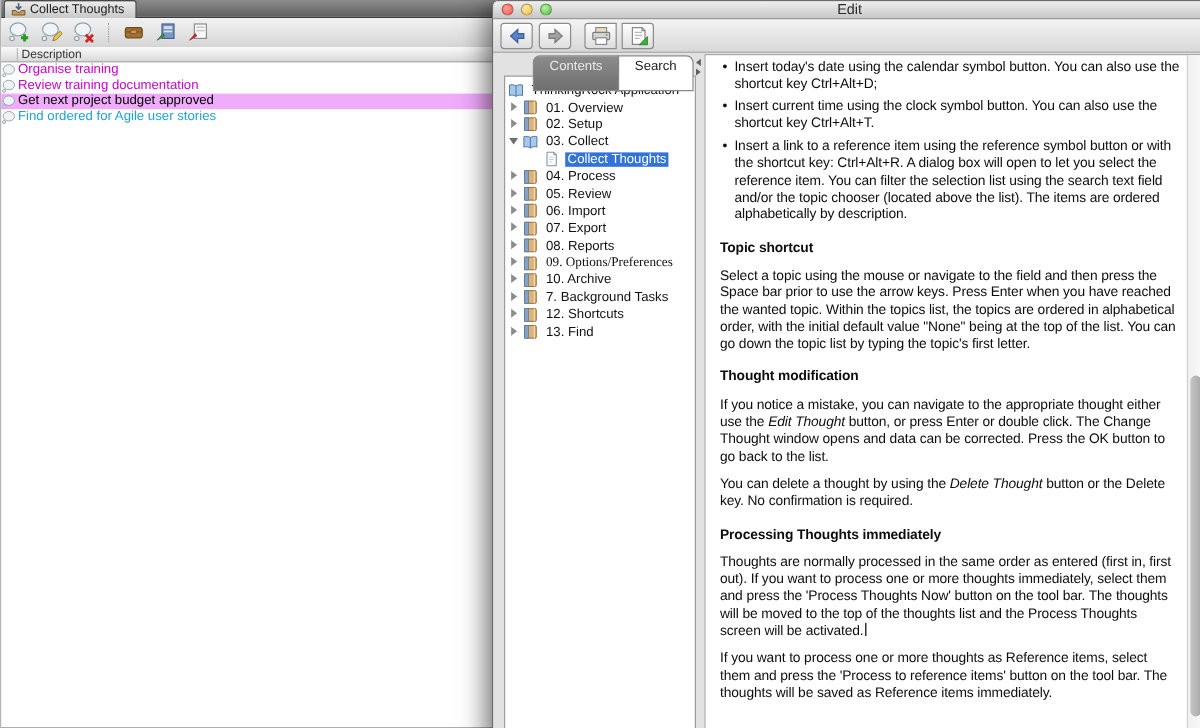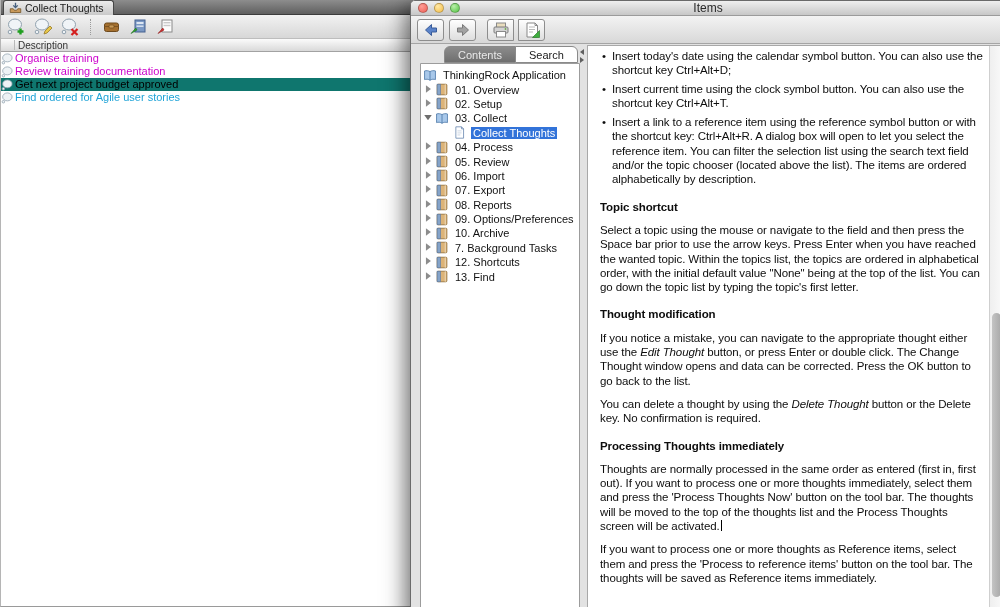--- a/index.html
+++ b/index.html
@@ -20,21 +20,21 @@
     border-bottom:1px solid #bdbdbd;display:flex;align-items:center;padding:0 5px;gap:7px;}
   .icon-btn{width:20px;height:20px;border:none;background:transparent;padding:0;
     display:flex;align-items:center;justify-content:center;cursor:pointer;}
   .tb-sep{width:1px;height:16px;border-left:1px dotted #9a9a9a;margin:0 3px;}
   .table-header{height:13px;background:linear-gradient(#fbfbfb,#d9d9d9);
     border-bottom:1px solid #a2a2a2;font-size:10px;color:#333;line-height:13px;
     padding-left:17px;position:relative;}
   .table-header .col-sep{position:absolute;left:13px;top:1px;bottom:1px;width:1px;background:#b9b9b9;}
   .thought-row{height:13px;display:flex;align-items:center;font-size:11px;line-height:13px;
     white-space:nowrap;cursor:default;text-align:right;}
-  .thought-row.selected{background:#0f766e;}
+  .thought-row.selected{background:#f0abfc;}
   .thought-row .icon{width:13px;height:12px;flex:0 0 13px;display:inline-flex;}
   .row-text{padding-left:1px;}
 
   
   .help-window{position:absolute;left:410px;top:0;width:596px;height:620px;
     background:#e2e2e2;border:1px solid #6a6a6a;border-radius:5px 5px 0 0;overflow:hidden;
     box-shadow:-5px 4px 18px rgba(0,0,0,.35), 0 12px 30px rgba(0,0,0,.35);}
   .title-bar{height:15px;background:linear-gradient(#efefef,#c7c7c7);
     border-bottom:1px solid #9b9b9b;position:relative;text-align:center;
     font-size:12px;line-height:15px;color:#2a2a2a;}
@@ -45,21 +45,21 @@
   .light.green{background:radial-gradient(circle at 35% 30%,#b9f0a8,#53c243);}
   .help-toolbar{height:28px;background:linear-gradient(#f3f3f3,#d8d8d8);
     border-bottom:1px solid #a5a5a5;display:flex;align-items:center;padding:0 6px;gap:5px;}
   .tb-btn{width:27px;height:22px;border:1px solid #8d8d8d;border-radius:3px;
     background:linear-gradient(#fefefe,#dedede);display:flex;align-items:center;
     justify-content:center;padding:0;cursor:pointer;}
   .tb-btn.grouped{margin-left:-1px;border-radius:0 3px 3px 0;}
   .tb-btn.group-left{border-radius:3px 0 0 3px;margin-left:6px;}
   .help-body{position:absolute;top:44px;left:0;right:0;bottom:0;background:#e2e2e2;}
   .nav-tabs{position:absolute;left:33px;top:1px;display:flex;z-index:3;}
-  .nav-tab{height:17px;padding:0 13px;font-size:11px;line-height:16px;
+  .nav-tab{height:30px;padding:0 13px;font-size:11px;line-height:16px;
     border:1px solid #8a8a8a;background:#fff;color:#1a1a1a;cursor:pointer;}
   .nav-tab.first{border-radius:6px 0 0 0;}
   .nav-tab.last{border-radius:0 6px 0 0;margin-left:-1px;}
   .nav-tab.selected{background:linear-gradient(#8c8c8c,#6f6f6f);color:#e9e9e9;}
   .tree-box{position:absolute;left:9px;top:18px;width:160px;bottom:9px;background:#fff;
     border:1px solid #9c9c9c;border-radius:0 0 3px 3px;overflow:hidden;padding-top:4px;}
   .tree-item{height:14.4px;display:flex;align-items:center;font-size:11px;
     white-space:nowrap;cursor:default;color:#111;}
   .tree-arrow{width:12px;height:12px;flex:0 0 12px;display:inline-flex;}
   .tree-ico{width:15px;height:13px;flex:0 0 15px;display:inline-flex;margin-right:3px;}
@@ -205,21 +205,21 @@
     </div>
 </div>
 
 <div class="help-window">
   <div class="title-bar">
     <div class="lights">
       <span class="light red"></span>
       <span class="light yellow"></span>
       <span class="light green"></span>
     </div>
-    <span>Items</span>
+    <span>Edit</span>
   </div>
   <div class="help-toolbar">
       <button class="tb-btn">
         <span class="icon">
           <svg width="16" height="16" viewBox="0 0 16 16">
             <path d="M8.5 2.5L2.5 8l6 5.5V10h5V6h-5z" fill="#5b83c9" stroke="#3a5c9a"></path>
           </svg>
         </span>
       </button>
       <button class="tb-btn">
@@ -387,21 +387,21 @@
           </span>
           <span class="tree-ico">
             <svg width="14" height="13" viewBox="0 0 16 16">
               <rect x="2" y="1.5" width="12" height="13" rx="1.2" fill="#dcb377" stroke="#8f6b33"></rect>
               <rect x="2" y="1.5" width="4" height="13" fill="#84a3c9" stroke="#5c7aa0" stroke-width="0.8"></rect>
               <path d="M12 1.5v13" stroke="#f2e3c8"></path>
             </svg>
           </span>
           <span class="tree-label">08. Reports</span>
         </div>
-        <div class="tree-item" style="padding-left: 2px;">
+        <div class="tree-item" style="padding-left: 2px; font-family: Liberation Serif, serif;">
           <span class="tree-arrow">
             <svg width="10" height="10" viewBox="0 0 12 12">
               <path d="M3.5 1.5l6 4.5-6 4.5z" fill="#8c8c8c"></path>
             </svg>
           </span>
           <span class="tree-ico">
             <svg width="14" height="13" viewBox="0 0 16 16">
               <rect x="2" y="1.5" width="12" height="13" rx="1.2" fill="#dcb377" stroke="#8f6b33"></rect>
               <rect x="2" y="1.5" width="4" height="13" fill="#84a3c9" stroke="#5c7aa0" stroke-width="0.8"></rect>
               <path d="M12 1.5v13" stroke="#f2e3c8"></path>

